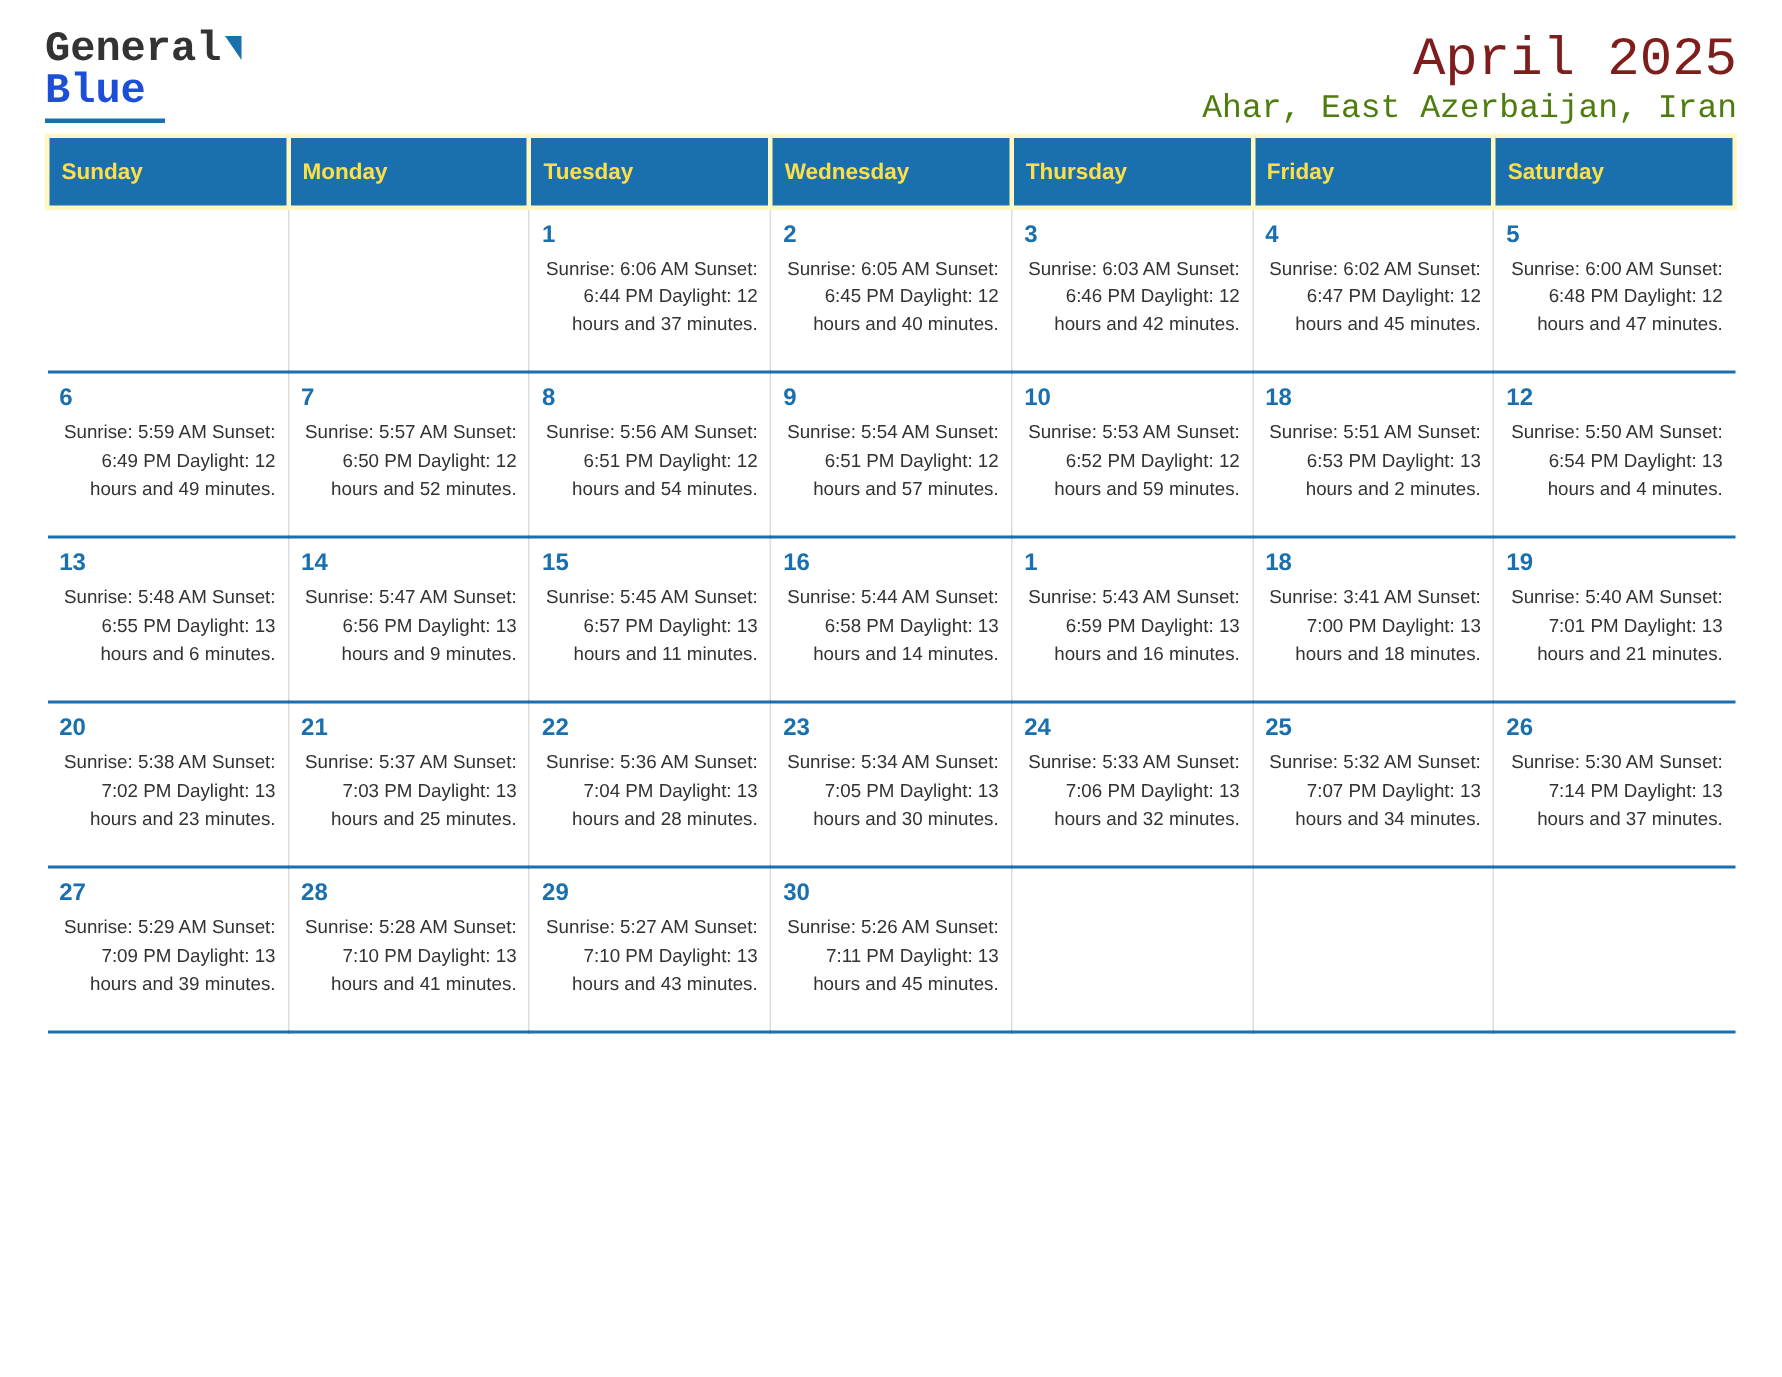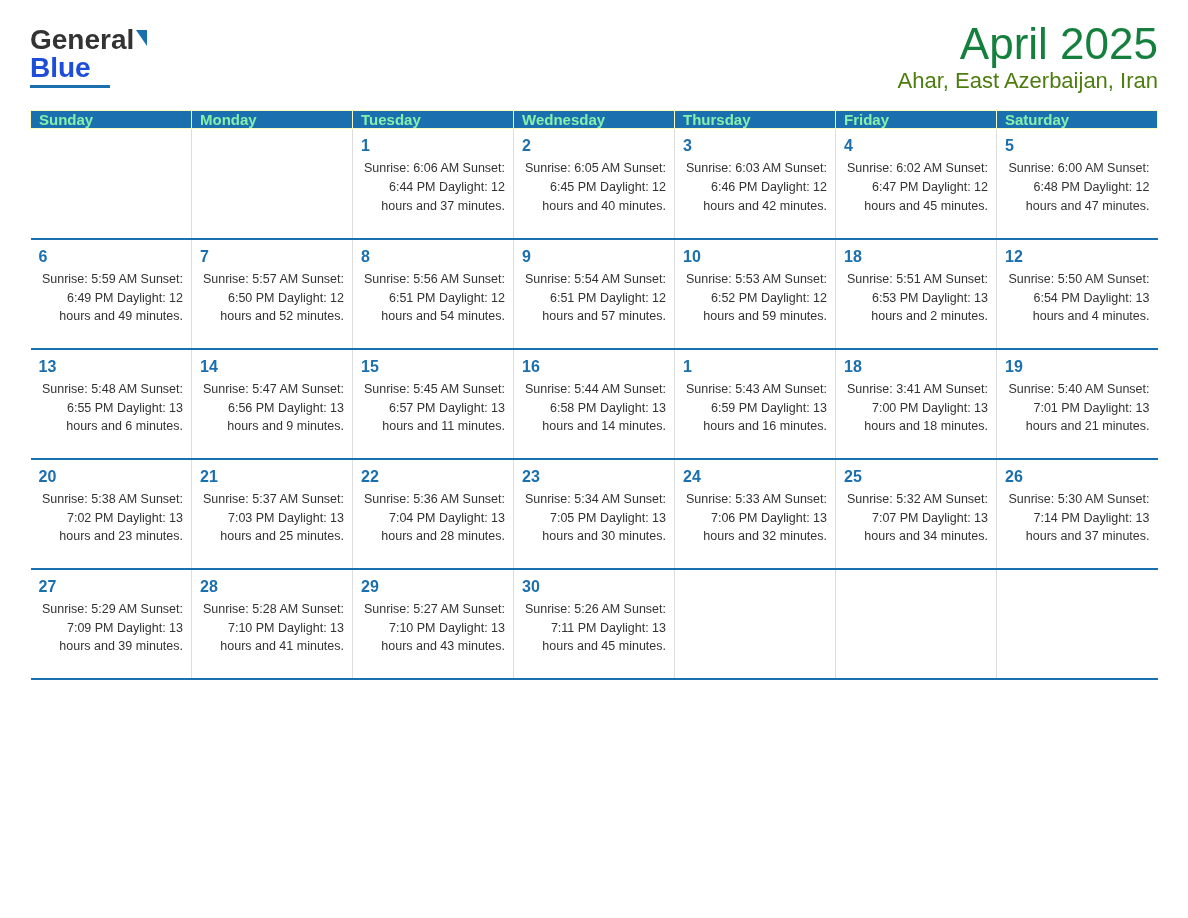--- a/index.html
+++ b/index.html
@@ -7,22 +7,23 @@
       font-family: Arial, sans-serif;
       background: #fff;
       color: #333;
       width: 1188px;
       min-height: 918px;
       padding: 20px 30px;
     }
     .header {
       display: flex;
       justify-content: space-between;
-      align-items: center;
-      margin-bottom: 16px;
+      align-items: flex-start;
+      margin-bottom: 4px;
+      font-family: Liberation Mono, monospace;
     }
     .logo {
       display: flex;
       flex-direction: column;
       align-items: flex-start;
     }
     .logo-text {
       font-size: 28px;
       font-weight: bold;
       color: #333;
@@ -34,45 +35,45 @@
     .logo-line {
       width: 80px;
       height: 3px;
       background: #1a6faf;
       margin-top: 3px;
     }
     .title-block {
       text-align: right;
     }
     .title-block h1 {
-      font-size: 44px;
+      font-size: 36px;
       font-weight: normal;
-      color: #15803d;
+      color: #7f1d1d;
       line-height: 1.1;
     }
     .title-block h2 {
       font-size: 22px;
       font-weight: normal;
       color: #4d7c0f;
     }
     table {
       width: 100%;
       border-collapse: collapse;
       table-layout: fixed;
     }
     thead tr {
       background: #1a6faf;
     }
     thead th {
-      color: #86efac;
+      color: #fde047;
       font-size: 15px;
       font-weight: bold;
-      padding: 0 8px;
+      padding: 14px 8px;
       text-align: left;
-      border: 1px solid #fef9c3;
+      border: 3px solid #fef9c3;
     }
     tbody tr {
       border-bottom: 2px solid #1a6faf;
     }
     tbody td {
       vertical-align: top;
       padding: 8px 8px 10px 8px;
       font-size: 13px;
       color: #333;
       border-right: 1px solid #ddd;

